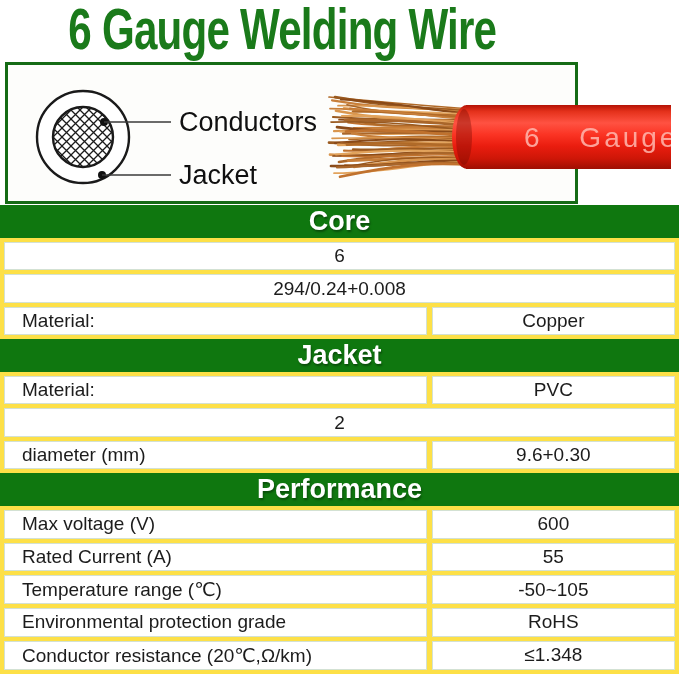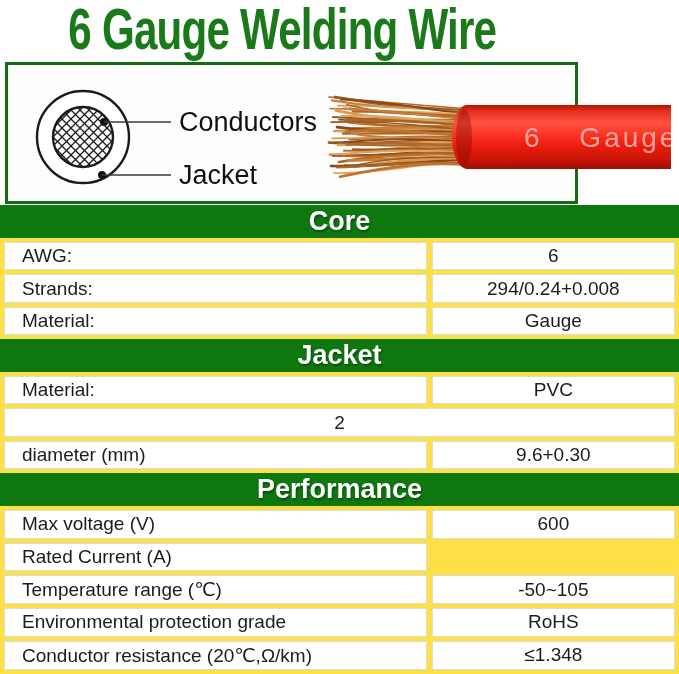--- a/index.html
+++ b/index.html
@@ -145,30 +145,28 @@
     </g>
   </svg>
 </div>
 
 <div class="spec-table">
 
   <div class="section-header">
     <span>Core</span>
   </div>
   <div class="spec-row">
-    <div class="cell label">AWG:</div>
     <div class="cell value">6</div>
   </div>
   <div class="spec-row">
-    <div class="cell label">Strands:</div>
     <div class="cell value">294/0.24+0.008</div>
   </div>
   <div class="spec-row">
     <div class="cell label">Material:</div>
-    <div class="cell value">Gauge</div>
+    <div class="cell value">Copper</div>
   </div>
 
   <div class="section-header">
     <span>Jacket</span>
   </div>
   <div class="spec-row">
     <div class="cell label">Material:</div>
     <div class="cell value">PVC</div>
   </div>
   <div class="spec-row">
@@ -181,20 +179,21 @@
 
   <div class="section-header">
     <span>Performance</span>
   </div>
   <div class="spec-row">
     <div class="cell label">Max voltage (V)</div>
     <div class="cell value">600</div>
   </div>
   <div class="spec-row">
     <div class="cell label">Rated Current (A)</div>
+    <div class="cell value">55</div>
   </div>
   <div class="spec-row">
     <div class="cell label">Temperature range (℃)</div>
     <div class="cell value">-50~105</div>
   </div>
   <div class="spec-row">
     <div class="cell label">Environmental protection grade</div>
     <div class="cell value">RoHS</div>
   </div>
   <div class="spec-row">

